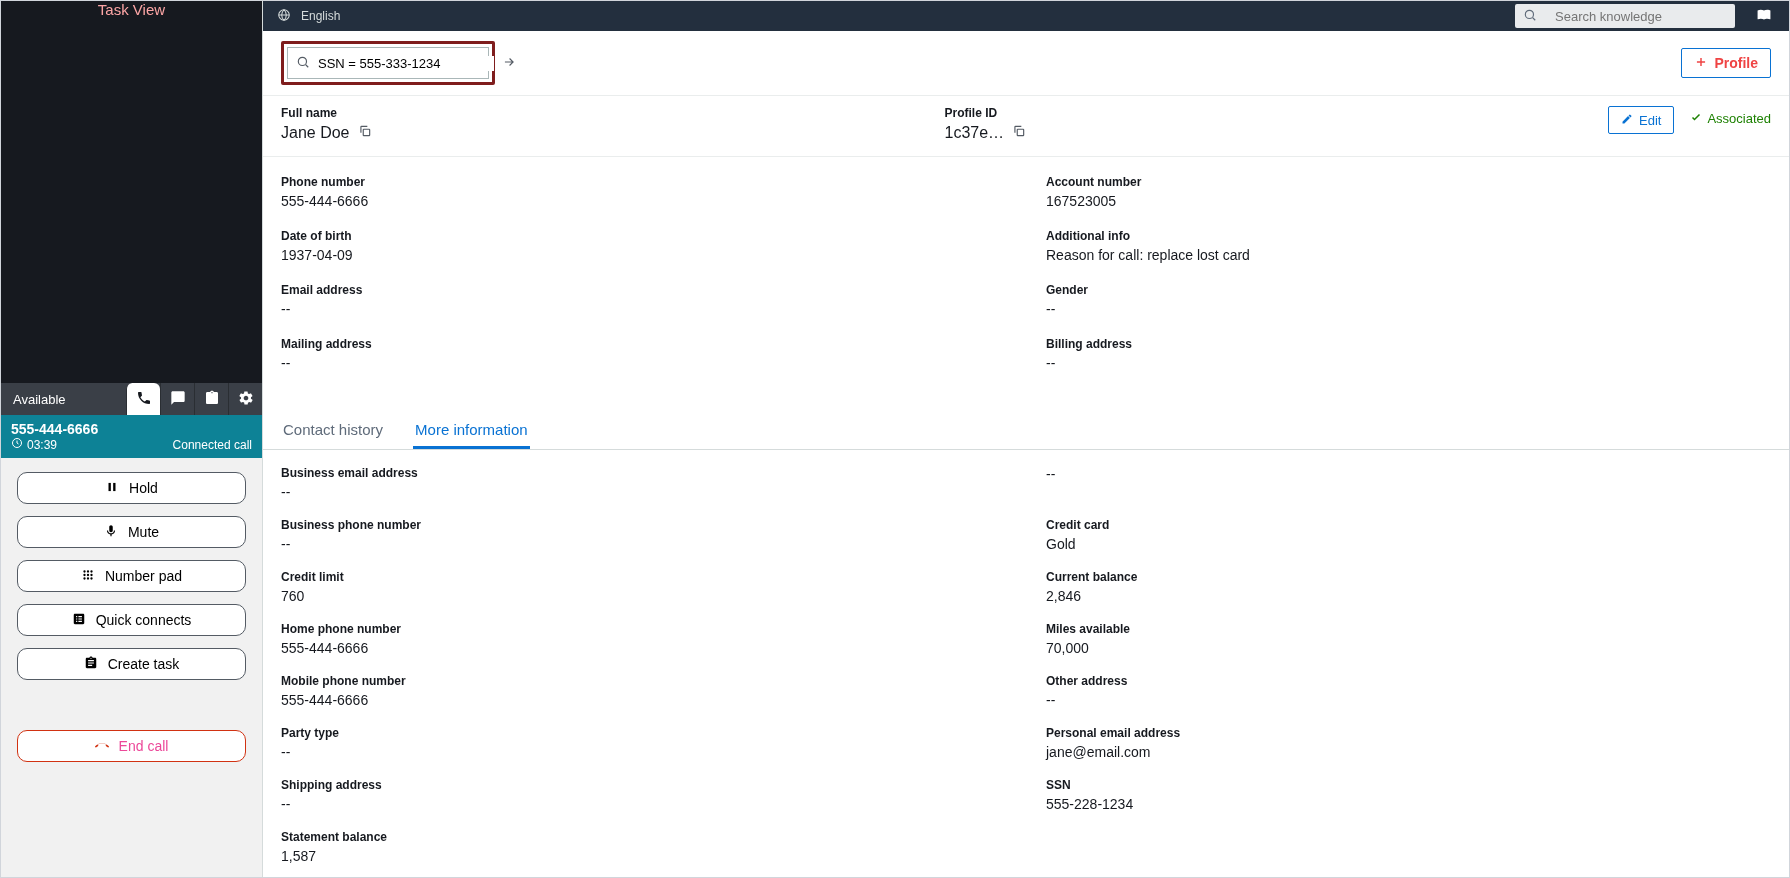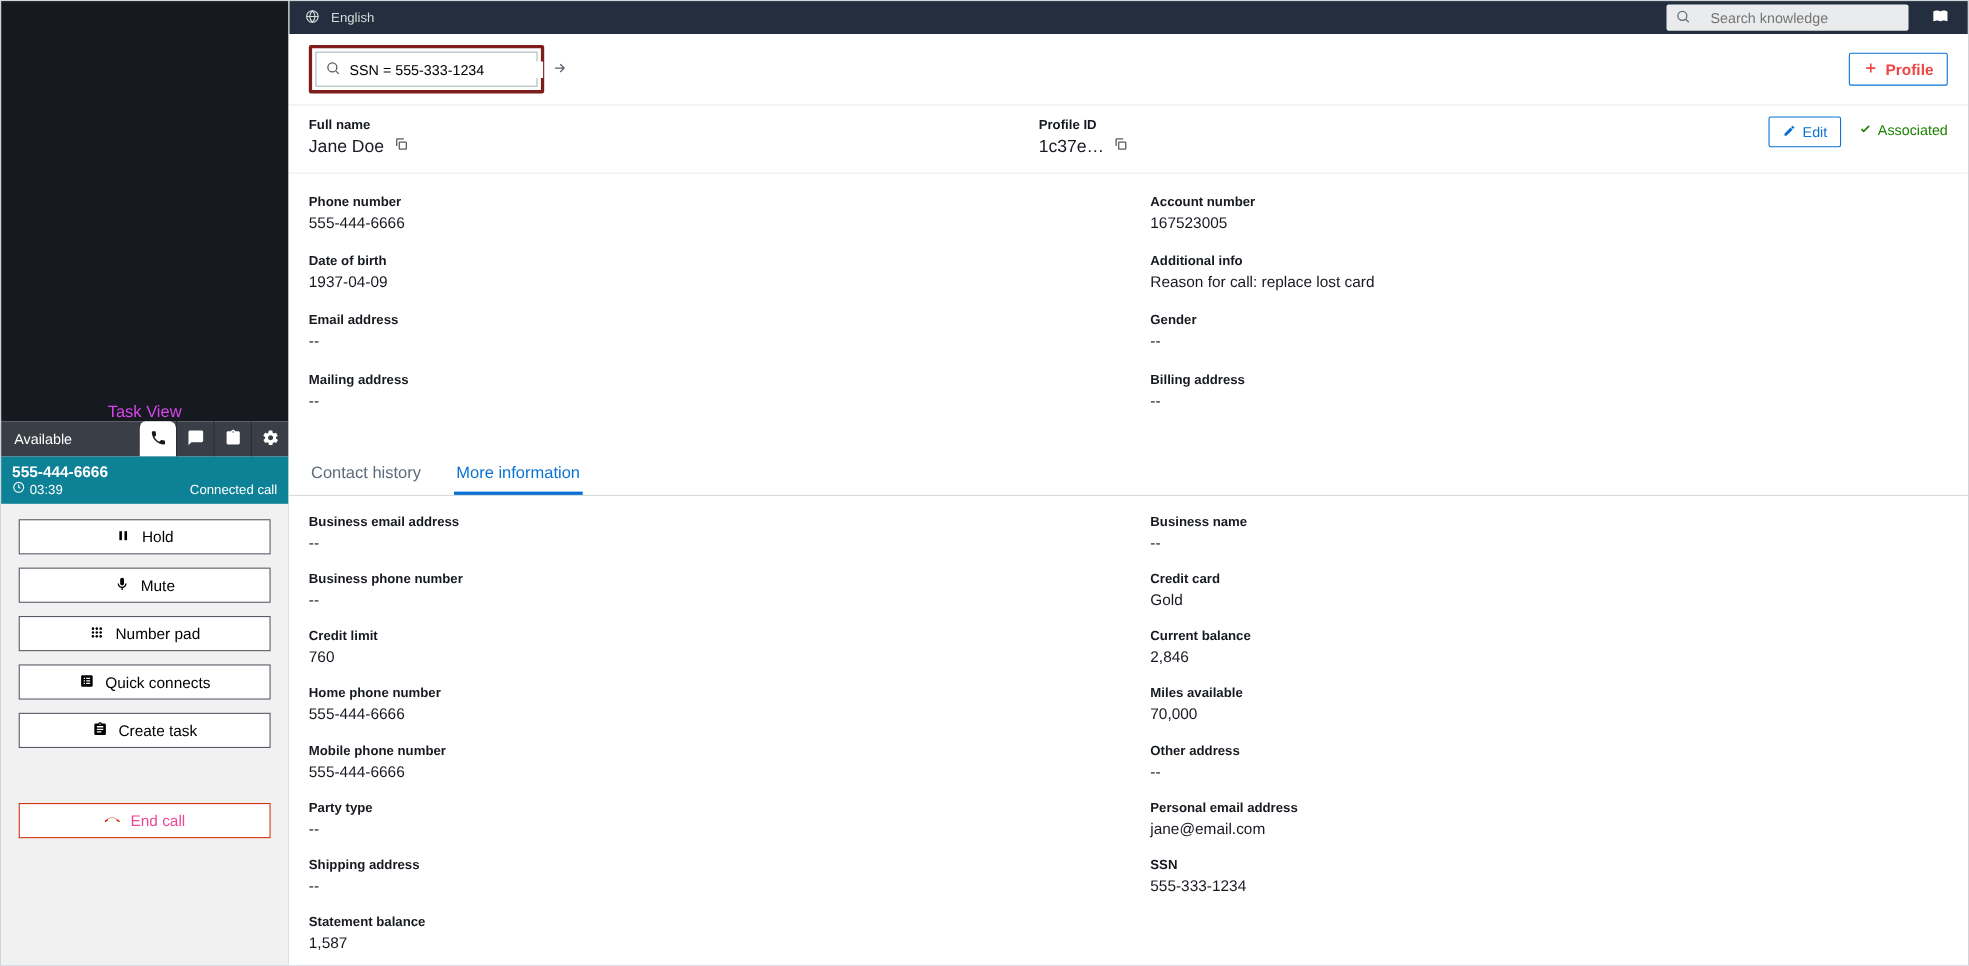--- a/index.html
+++ b/index.html
@@ -1,37 +1,37 @@
 <!DOCTYPE html>
 <html><head>
 <meta charset="utf-8">
 <style>
   * { box-sizing: border-box; margin: 0; padding: 0; }
   html, body { height: 100%; width: 100%; font-family: "Amazon Ember", "Helvetica Neue", Arial, sans-serif; font-size: 13px; color: #16191f; background: #fff; }
   body { display: flex; flex-direction: row; width: 1790px; height: 878px; overflow: hidden; border: 1px solid #d1d5db; }
 
   
   .sidebar { width: 262px; min-width: 262px; height: 100%; display: flex; flex-direction: column; background: #f1f1f1; border-right: 1px solid #d5dbdb; }
-  .task-view { background: #16191f; color: #d946ef; height: 382px; display: flex; align-items: flex-end; justify-content: center; font-size: 15px; }
+  .task-view { background: #16191f; color: #fca5a5; height: 382px; display: flex; align-items: flex-start; justify-content: center; font-size: 15px; }
   .status-bar { background: #3a3f47; color: #fff; height: 32px; display: flex; align-items: center; }
   .status-text { padding: 0 12px; font-size: 13px; flex: 1; }
   .status-tabs { display: flex; height: 100%; }
   .status-tab { width: 34px; display: flex; align-items: center; justify-content: center; border-left: 1px solid #2a2e33; color: #fff; }
   .status-tab.active { background: #fff; color: #16191f; border-top-left-radius: 6px; border-top-right-radius: 6px; }
   .status-tab svg { width: 16px; height: 16px; }
 
   .call-bar { background: #0d8296; color: #fff; padding: 6px 10px 6px 10px; font-size: 13px; }
   .call-bar-row { display: flex; justify-content: space-between; align-items: center; }
   .call-number { font-weight: 700; font-size: 14px; }
   .call-timer { display: flex; align-items: center; gap: 4px; font-size: 12px; }
   .call-timer svg { width: 12px; height: 12px; }
   .call-status { font-size: 12px; }
 
   .controls { padding: 14px 16px 0 16px; display: flex; flex-direction: column; gap: 12px; flex: 1; }
-  .ctrl-btn { height: 32px; border: 1px solid #545b64; background: #fff; width: 100%; display: flex; align-items: center; justify-content: center; gap: 10px; font-size: 14px; cursor: pointer; border-radius: 0; }
+  .ctrl-btn { height: 32px; border: 1px solid #545b64; background: #fff; width: 100%; display: flex; align-items: center; justify-content: center; gap: 10px; font-size: 14px; cursor: pointer; border-radius: 10px; }
   .ctrl-btn svg { width: 14px; height: 14px; }
   .ctrl-btn.end { color: #ec4899; border-color: #d13212; margin-top: 38px; }
   .ctrl-btn.end svg { color: #d13212; }
 
   
   .main { flex: 1; display: flex; flex-direction: column; height: 100%; overflow: hidden; }
   .topbar { background: #232f3e; color: #d5dbdb; height: 30px; display: flex; align-items: center; padding: 0 14px; gap: 10px; font-size: 12px; }
   .topbar .spacer { flex: 1; }
   .topbar svg { width: 14px; height: 14px; }
   .search-knowledge { background: #e9ebed; border-radius: 2px; height: 24px; width: 220px; display: flex; align-items: center; padding: 0 8px; gap: 18px; color: #5f6b7a; font-size: 13px; }
@@ -311,21 +311,20 @@
       <div class="tab">Contact history</div>
       <div class="tab active">More information</div>
     </div>
 
     <div class="more-grid">
       <div class="info-cell">
           <div class="field-label">Business email address</div>
           <div class="field-value">--</div>
         </div>
       <div class="info-cell">
-          <div class="field-label">Business name</div>
           <div class="field-value">--</div>
         </div>
       <div class="info-cell">
           <div class="field-label">Business phone number</div>
           <div class="field-value">--</div>
         </div>
       <div class="info-cell">
           <div class="field-label">Credit card</div>
           <div class="field-value">Gold</div>
         </div>
@@ -360,21 +359,21 @@
       <div class="info-cell">
           <div class="field-label">Personal email address</div>
           <div class="field-value">jane@email.com</div>
         </div>
       <div class="info-cell">
           <div class="field-label">Shipping address</div>
           <div class="field-value">--</div>
         </div>
       <div class="info-cell">
           <div class="field-label">SSN</div>
-          <div class="field-value">555-333-1234</div>
+          <div class="field-value">555-228-1234</div>
         </div>
       <div class="info-cell">
           <div class="field-label">Statement balance</div>
           <div class="field-value">1,587</div>
         </div>
     </div>
 
   </div>
 </div>
 

